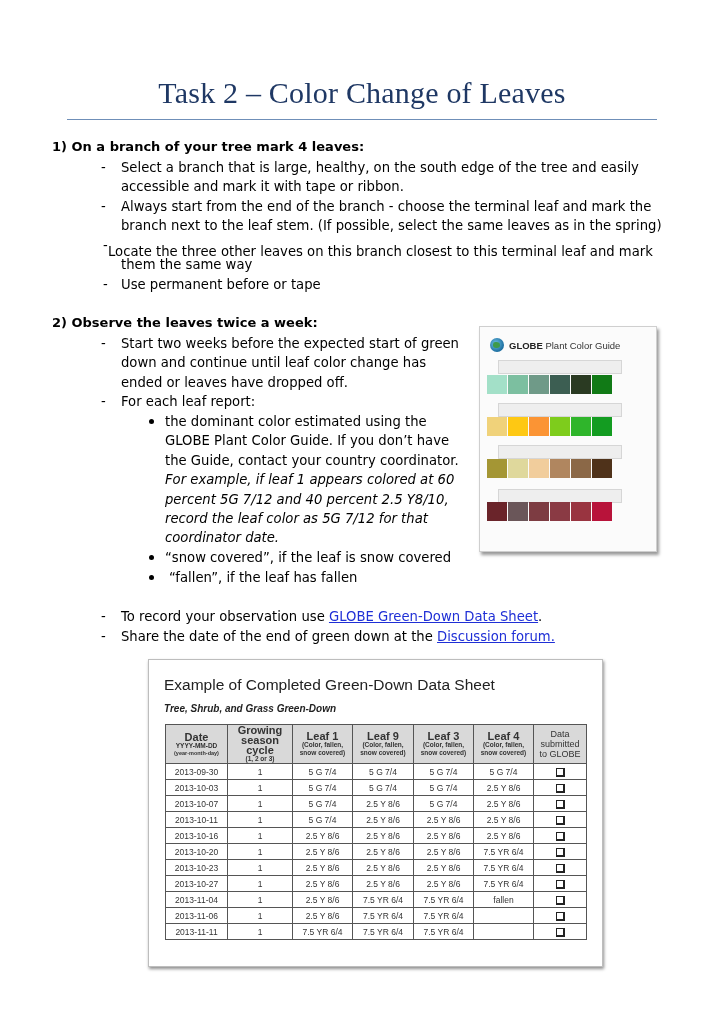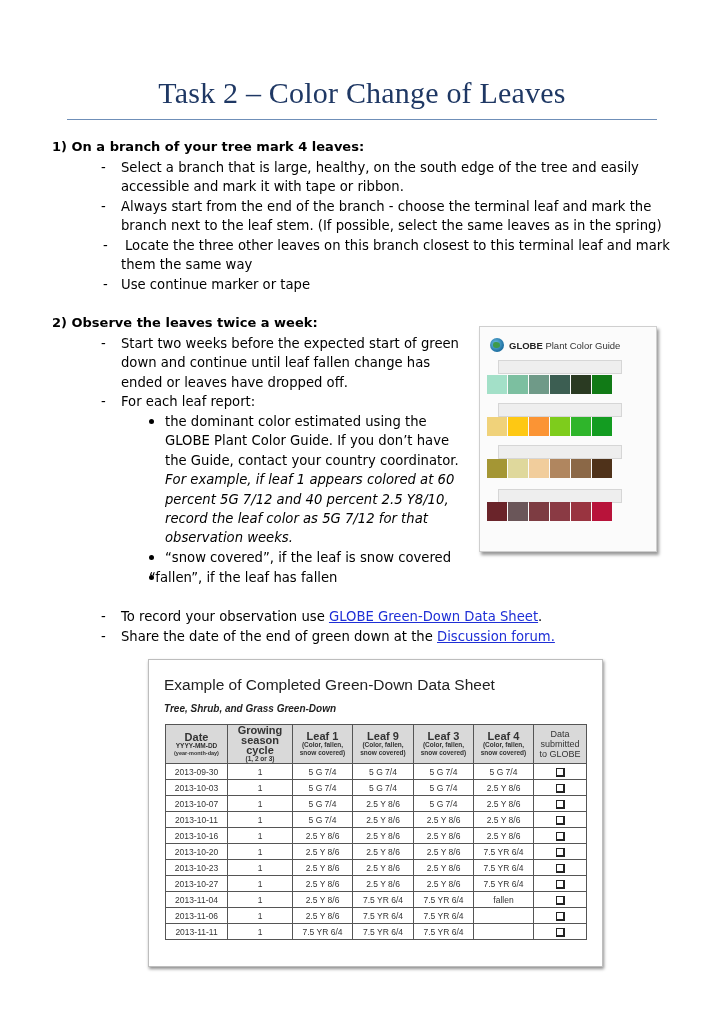--- a/index.html
+++ b/index.html
@@ -54,62 +54,62 @@
       <div style="position:absolute; left:20px; white-space:nowrap;">Select a branch that is large, healthy, on the south edge of the tree and easily</div>
       <div style="position:absolute; left:20px; top:19.4px; white-space:nowrap;">accessible and mark it with tape or ribbon.</div>
     </div>
     <div style="position:absolute; left:0; top:39px; width:560px;">
       <span style="position:absolute; left:0;">-</span>
       <div style="position:absolute; left:20px; white-space:nowrap;">Always start from the end of the branch - choose the terminal leaf and mark the</div>
       <div style="position:absolute; left:20px; top:19.4px; white-space:nowrap;">branch next to the leaf stem. (If possible, select the same leaves as in the spring)</div>
     </div>
     <div style="position:absolute; left:2px; top:78px; width:560px;">
       <span style="position:absolute; left:0;">-</span>
-      <div style="position:absolute; left:22px; white-space:nowrap;">Locate the three other leaves on this branch closest to this terminal leaf and mark</div>
+      <div style="position:absolute; left:5px; white-space:nowrap;margin-top:6px;">Locate the three other leaves on this branch closest to this terminal leaf and mark</div>
       <div style="position:absolute; left:18px; top:19.4px; white-space:nowrap;">them the same way</div>
     </div>
     <div style="position:absolute; left:2px; top:117px; width:560px;">
       <span style="position:absolute; left:0;">-</span>
-      <div style="position:absolute; left:18px; white-space:nowrap;">Use continue marker or tape</div>
+      <div style="position:absolute; left:18px; white-space:nowrap;">Use permanent before or tape</div>
     </div>
   </div>
 
   <div class="h" style="top:315px;">2) Observe the leaves twice a week:</div>
 
   <div class="txt" style="position:absolute; left:101px; top:334px;">
     <div style="position:absolute; left:0; top:0;">
       <span style="position:absolute; left:0;">-</span>
       <div style="position:absolute; left:20px; white-space:nowrap;">Start two weeks before the expected start of green</div>
-      <div style="position:absolute; left:20px; top:19.4px; white-space:nowrap;">down and continue until leaf fallen change has</div>
+      <div style="position:absolute; left:20px; top:19.4px; white-space:nowrap;">down and continue until leaf color change has</div>
       <div style="position:absolute; left:20px; top:38.8px; white-space:nowrap;">ended or leaves have dropped off.</div>
     </div>
     <div style="position:absolute; left:0; top:58px;">
       <span style="position:absolute; left:0;">-</span>
       <div style="position:absolute; left:20px; white-space:nowrap;">For each leaf report:</div>
     </div>
 
     <div style="position:absolute; left:44px; top:78px;">
       <span class="bullet" style="left:4px; top:7px;"></span>
       <div style="position:absolute; left:20px; top:0; white-space:nowrap;">the dominant color estimated using the</div>
       <div style="position:absolute; left:20px; top:19.4px; white-space:nowrap;">GLOBE Plant Color Guide. If you don’t have</div>
       <div style="position:absolute; left:20px; top:38.8px; white-space:nowrap;">the Guide, contact your country coordinator.</div>
       <div class="it" style="position:absolute; left:20px; top:58.2px; white-space:nowrap;">For example, if leaf 1 appears colored at 60</div>
       <div class="it" style="position:absolute; left:20px; top:77.6px; white-space:nowrap;">percent 5G 7/12 and 40 percent 2.5 Y8/10,</div>
       <div class="it" style="position:absolute; left:20px; top:97px; white-space:nowrap;">record the leaf color as 5G 7/12 for that</div>
-      <div class="it" style="position:absolute; left:20px; top:116.4px; white-space:nowrap;">observation weeks.</div>
+      <div class="it" style="position:absolute; left:20px; top:116.4px; white-space:nowrap;">coordinator date.</div>
     </div>
 
     <div style="position:absolute; left:44px; top:214px;">
       <span class="bullet" style="left:4px; top:7px;"></span>
       <div style="position:absolute; left:20px; white-space:nowrap;">“snow covered”, if the leaf is snow covered</div>
     </div>
 
     <div style="position:absolute; left:44px; top:233.5px;">
       <span class="bullet" style="left:4px; top:7px;"></span>
-      <div style="position:absolute; left:4px; white-space:nowrap;">“fallen”, if the leaf has fallen</div>
+      <div style="position:absolute; left:24px; white-space:nowrap;">“fallen”, if the leaf has fallen</div>
     </div>
 
     <div style="position:absolute; left:0; top:273px; white-space:nowrap;">
       <span style="position:absolute; left:0;">-</span>
       <div style="position:absolute; left:20px; white-space:nowrap;">
         <span>To record your observation use </span><a class="link" href="#">GLOBE Green-Down Data Sheet</a><span>.</span>
       </div>
     </div>
     <div style="position:absolute; left:0; top:292.5px; white-space:nowrap;">
       <span style="position:absolute; left:0;">-</span>

